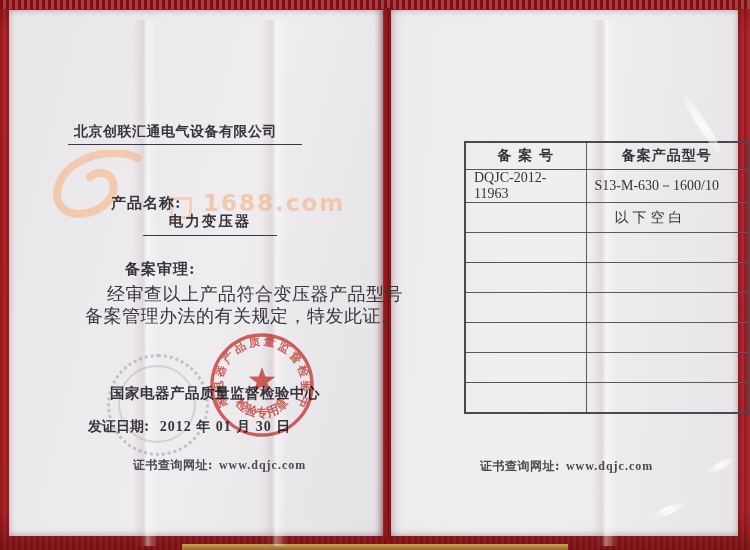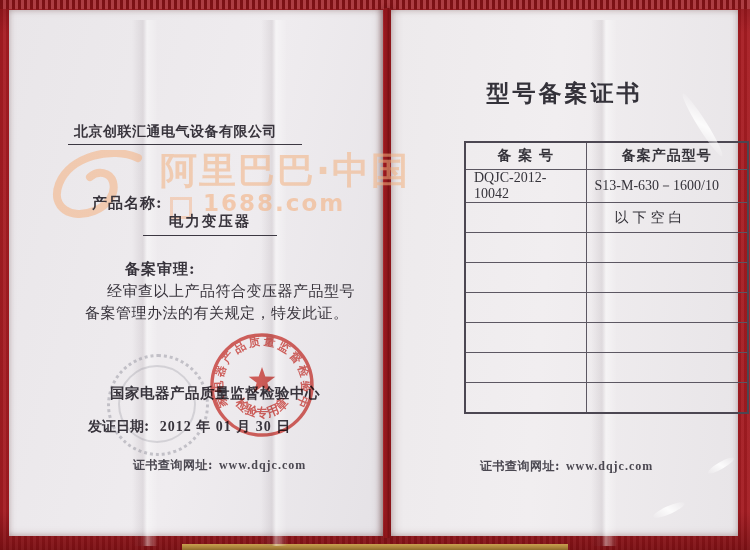--- a/index.html
+++ b/index.html
@@ -35,21 +35,21 @@
     background:linear-gradient(90deg,rgba(0,0,0,0),rgba(115,100,110,.13) 42%,rgba(255,255,255,.42) 58%,rgba(0,0,0,0));}
   .glare{background:linear-gradient(60deg,rgba(255,255,255,0),rgba(255,255,255,.85),rgba(255,255,255,0));
     border-radius:50%;z-index:5;pointer-events:none;}
   
   .txt{position:absolute;z-index:3;color:#38343c;white-space:nowrap;}
   .lbl{font-weight:bold;font-size:15px;letter-spacing:1px;}
   .u-line{border-bottom:1.5px solid #3c3842;}
   .company{left:59px;top:113px;width:228px;padding:0 0 3px 6px;font-weight:bold;font-size:14px;letter-spacing:.5px;}
   .product-val{left:134px;top:202px;width:134px;text-align:center;padding-bottom:4px;
     font-weight:bold;font-size:14.5px;letter-spacing:2px;}
-  .para{font-size:15px;letter-spacing:.5px;}
+  .para{font-size:18px;letter-spacing:.5px;}
   .mono-num{font-family:"Liberation Serif","DejaVu Serif",serif;}
   .query{font-size:12px;font-weight:bold;color:#4a4750;letter-spacing:.5px;}
   .query .url{letter-spacing:1px;margin-left:6px;}
   
   .wm{z-index:2;pointer-events:none;}
   .wm-brand{left:160px;top:146px;font-family:"DejaVu Sans","Liberation Sans",sans-serif;
     font-weight:bold;font-size:37px;letter-spacing:2px;color:rgba(243,176,128,.55);}
   .wm-site{left:203px;top:190px;font-family:"DejaVu Sans","Liberation Sans",sans-serif;
     font-weight:bold;font-size:23px;letter-spacing:2px;color:rgba(243,176,128,.60);}
   .wm-box{left:170px;top:197px;width:16px;height:16px;border:3px solid rgba(243,176,128,.45);}
@@ -81,21 +81,21 @@
 
   <div class="abs cover-grain"></div>
   <div class="abs cover-stitch"></div>
   <div class="abs gold-bar"></div>
 
   <div class="abs page page-left">
 
 
     <div class="txt company u-line">北京创联汇通电气设备有限公司</div>
 
-    <div class="txt lbl" style="left:83px;top:184px;">产品名称:</div>
+    <div class="txt lbl" style="left:102px;top:184px;">产品名称:</div>
 
     <div class="txt product-val u-line">电力变压器</div>
 
     <div class="txt lbl" style="left:84px;top:250px;margin-left:32px;">备案审理:</div>
 
     <div class="txt para" style="left:98px;top:272px;">经审查以上产品符合变压器产品型号</div>
     <div class="txt para" style="left:76px;top:294px;">备案管理办法的有关规定，特发此证。</div>
 
 
     <div class="txt" style="left:101px;top:374px;font-weight:bold;font-size:14.5px;letter-spacing:.5px;">国家电器产品质量监督检验中心</div>
@@ -129,34 +129,33 @@
     </svg>
 
     <div class="abs crease" style="left:123px;"></div>
     <div class="abs crease" style="left:252px;"></div>
   </div>
 
   <div class="abs spine"></div>
 
   <div class="abs page page-right">
 
-    <div class="txt cert-title">型号备案证书</div>
 
     <table class="cert-table">
       <colgroup>
           <col class="col-a">
           <col class="col-b">
         </colgroup>
       <tbody>
           <tr>
         <th>备 案 号</th>
         <th>备案产品型号</th>
       </tr>
       <tr>
-        <td class="c-num mono-num">DQJC-2012-10042</td>
+        <td class="c-num mono-num">DQJC-2012-11963</td>
         <td class="c-num mono-num">S13-M-630－1600/10</td>
       </tr>
       <tr>
         <td></td>
         <td class="c-blank">以下空白</td>
       </tr>
       <tr>
         <td></td>
         <td></td>
       </tr>
@@ -186,21 +185,20 @@
     <div class="txt query" style="left:89px;top:448px;">
       <span>证书查询网址:</span><span class="url mono-num">www.dqjc.com</span>
     </div>
 
     <div class="abs crease" style="left:200px;"></div>
   </div>
 
   <svg class="abs wm" style="left:50px;top:150px;" width="100" height="72" viewBox="0 0 100 72">
     <path d="M88,8 C62,-4 20,6 9,34 C0,58 22,70 44,61 C59,55 66,43 63,32 C60,22 48,20 40,27" fill="none" stroke="rgba(243,183,138,.62)" stroke-width="8" stroke-linecap="round"></path>
   </svg>
-  <div class="abs wm wm-brand">阿里巴巴·中国</div>
   <div class="abs wm wm-box"></div>
   <div class="abs wm wm-site">1688.com</div>
 
   <div class="abs glare" style="left:698px;top:88px;width:9px;height:74px;transform:rotate(-32deg);"></div>
   <div class="abs glare" style="left:706px;top:462px;width:30px;height:7px;transform:rotate(-30deg);"></div>
   <div class="abs glare" style="left:652px;top:506px;width:34px;height:8px;transform:rotate(-24deg);"></div>
 
 </div>
 
 </body></html>

